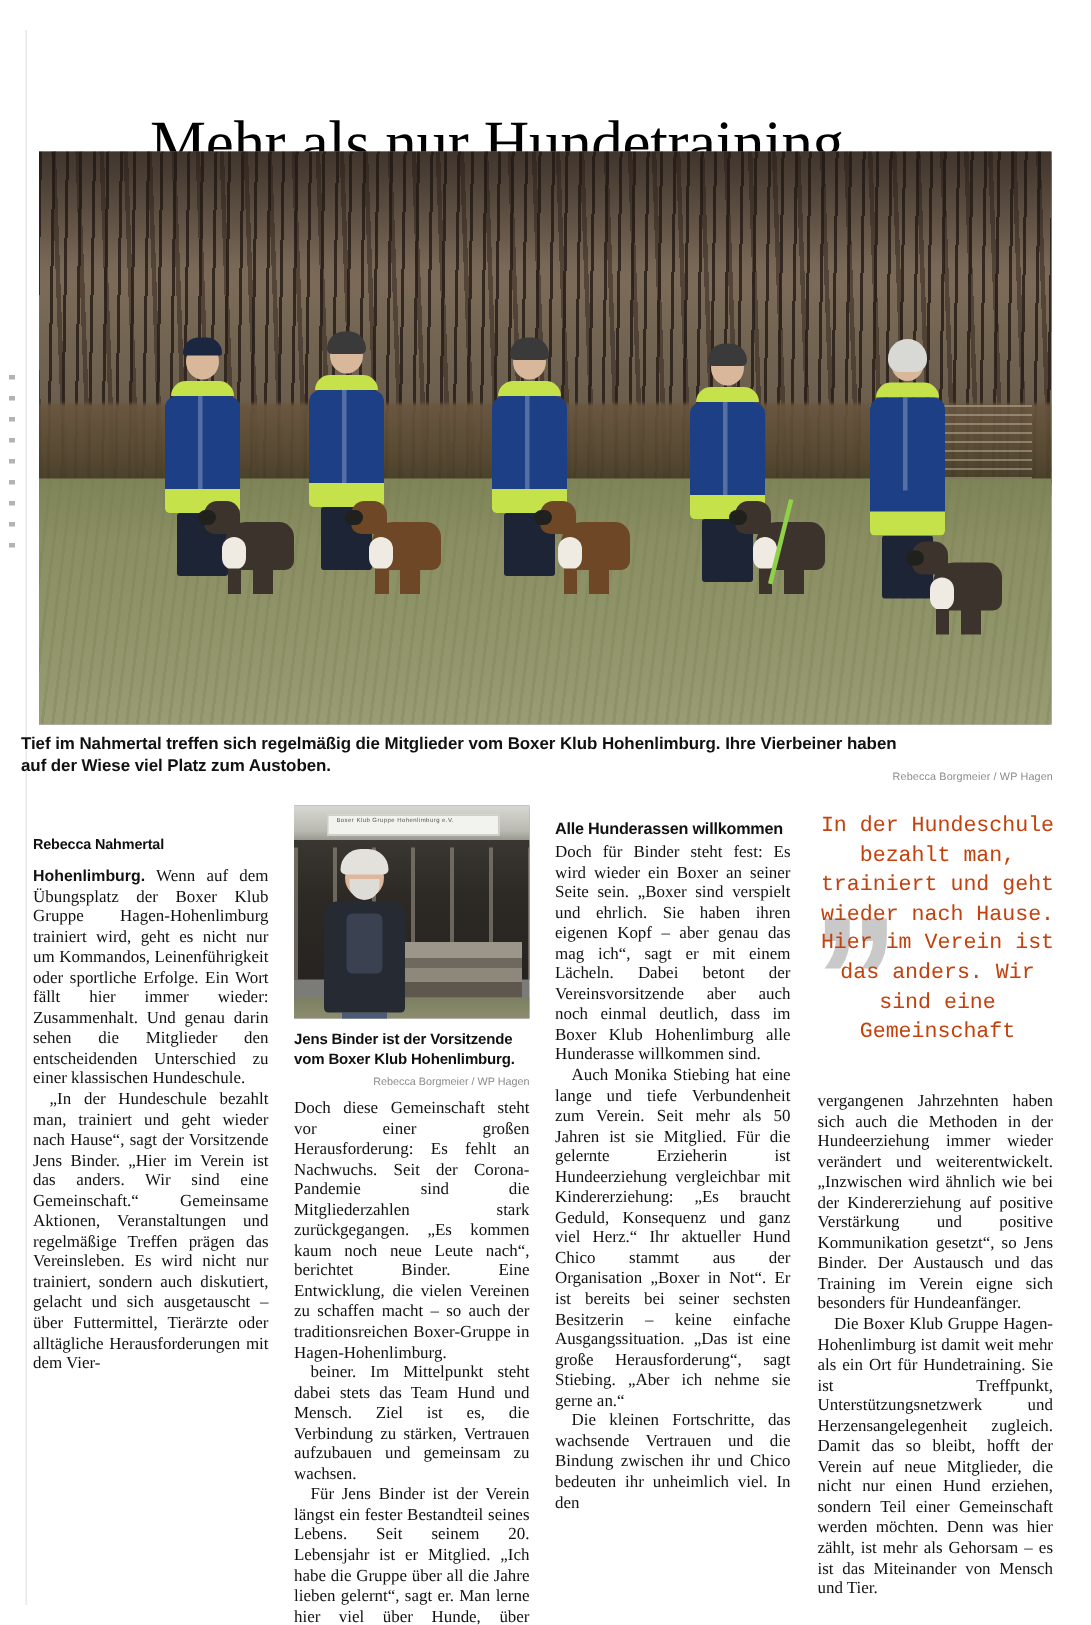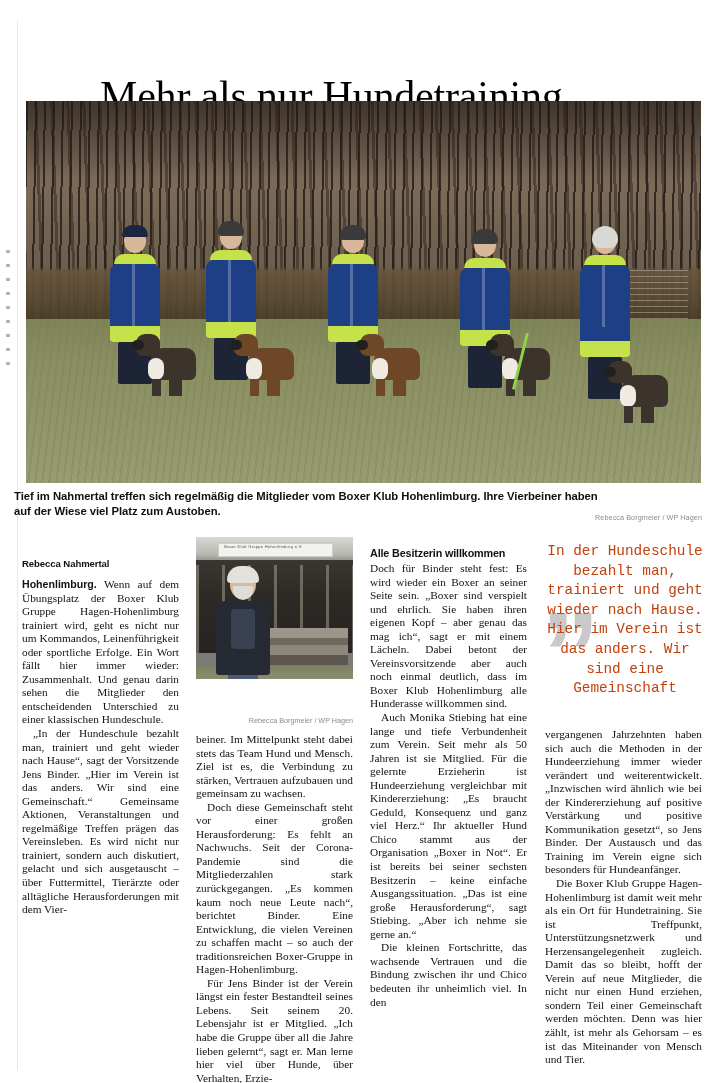--- a/index.html
+++ b/index.html
@@ -307,30 +307,31 @@
     <div class="pp-ground"></div>
     <div class="pp-man">
       <div class="pp-head">
           <div class="pp-hair"></div>
           <div class="pp-beard"></div>
         </div>
       <div class="pp-jacket"></div>
       <div class="pp-jeans"></div>
     </div>
   </div>
+  <div class="cap-portrait">Jens Binder ist der Vorsitzende vom Boxer Klub Hohenlimburg.</div>
   <div class="credit-portrait">Rebecca Borgmeier / WP Hagen</div>
 
   <div class="col c2" style="top:733px;">
+    <p class="body">Doch diese Gemeinschaft steht vor einer großen Herausforderung: Es fehlt an Nachwuchs. Seit der Corona-Pandemie sind die Mitgliederzahlen stark zurückgegangen. „Es kommen kaum noch neue Leute nach“, berichtet Binder. Eine Entwicklung, die vielen Vereinen zu schaffen macht – so auch der traditionsreichen Boxer-Gruppe in Hagen-Hohenlimburg.</p>
     <p class="body">beiner. Im Mittelpunkt steht dabei stets das Team Hund und Mensch. Ziel ist es, die Verbindung zu stärken, Vertrauen aufzubauen und gemeinsam zu wachsen.</p>
-    <p class="body">Doch diese Gemeinschaft steht vor einer großen Herausforderung: Es fehlt an Nachwuchs. Seit der Corona-Pandemie sind die Mitgliederzahlen stark zurückgegangen. „Es kommen kaum noch neue Leute nach“, berichtet Binder. Eine Entwicklung, die vielen Vereinen zu schaffen macht – so auch der traditionsreichen Boxer-Gruppe in Hagen-Hohenlimburg.</p>
     <p class="body">Für Jens Binder ist der Verein längst ein fester Bestandteil seines Lebens. Seit seinem 20. Lebensjahr ist er Mitglied. „Ich habe die Gruppe über all die Jahre lieben gelernt“, sagt er. Man lerne hier viel über Hunde, über Verhalten, Erzie-</p>
   </div>
 
   <div class="col c3">
-    <div class="subhead">Alle Besitzerin willkommen</div>
+    <div class="subhead">Alle Hunderassen willkommen</div>
     <p class="body" style="text-indent:0">Doch für Binder steht fest: Es wird wieder ein Boxer an seiner Seite sein. „Boxer sind verspielt und ehrlich. Sie haben ihren eigenen Kopf – aber genau das mag ich“, sagt er mit einem Lächeln. Dabei betont der Vereinsvorsitzende aber auch noch einmal deutlich, dass im Boxer Klub Hohenlimburg alle Hunderasse willkommen sind.</p>
     <p class="body">Auch Monika Stiebing hat eine lange und tiefe Verbundenheit zum Verein. Seit mehr als 50 Jahren ist sie Mitglied. Für die gelernte Erzieherin ist Hundeerziehung vergleichbar mit Kindererziehung: „Es braucht Geduld, Konsequenz und ganz viel Herz.“ Ihr aktueller Hund Chico stammt aus der Organisation „Boxer in Not“. Er ist bereits bei seiner sechsten Besitzerin – keine einfache Ausgangssituation. „Das ist eine große Herausforderung“, sagt Stiebing. „Aber ich nehme sie gerne an.“</p>
     <p class="body">Die kleinen Fortschritte, das wachsende Vertrauen und die Bindung zwischen ihr und Chico bedeuten ihr unheimlich viel. In den</p>
   </div>
 
   <div class="pullquote">
     <div class="pq-mark">„</div>
     <div class="pq-text">In der Hundeschule bezahlt man, trainiert und geht wieder nach Hause. Hier im Verein ist das anders. Wir sind eine Gemeinschaft</div>
   </div>
 

